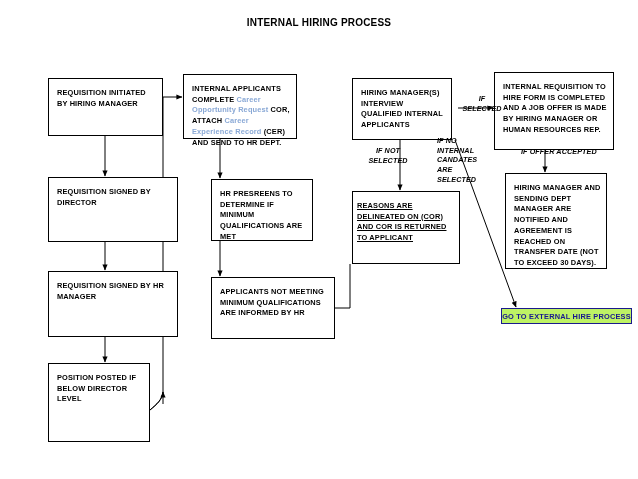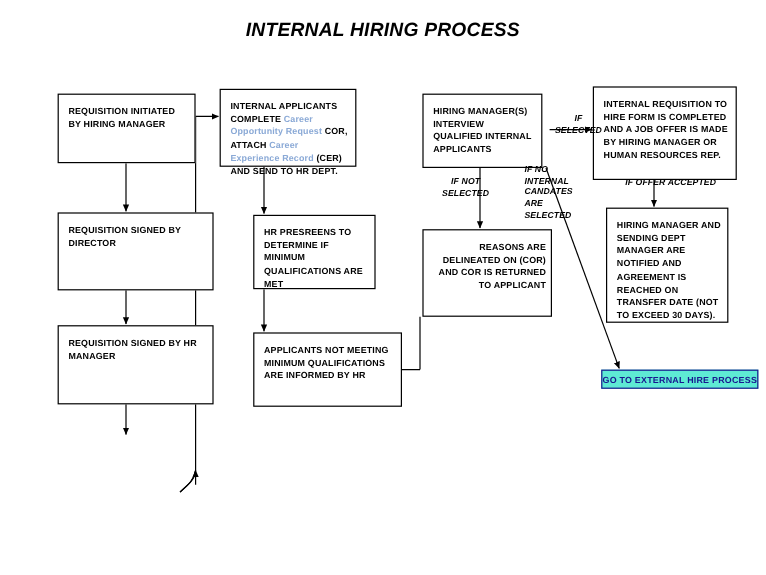--- a/index.html
+++ b/index.html
@@ -6,42 +6,42 @@
   body{
     width:638px;height:479px;background:#ffffff;
     font-family:"Liberation Sans", sans-serif;
     position:relative;overflow:hidden;
   }
   #canvas{position:absolute;left:0;top:0;width:638px;height:479px;}
   svg.wires{position:absolute;left:0;top:0;width:638px;height:479px;pointer-events:none;}
 
   .title{
     position:absolute;left:0;top:17px;width:638px;text-align:center;
-    font-size:16px;font-weight:bold;color:#000;letter-spacing:.2px;font-style:italic;
+    font-size:10px;font-weight:bold;color:#000;letter-spacing:.2px;
   }
 
   .node{
     position:absolute;border:1px solid #000;background:#fff;
     box-sizing:border-box;
   }
   .node .txt{
     position:absolute;left:8px;right:5px;top:9px;
     font-size:7.4px;font-weight:bold;line-height:1.45;color:#000;
     letter-spacing:.15px;
   }
-  .node.center .txt{left:4px;right:4px;text-align:right;}
+  .node.center .txt{left:4px;right:4px;text-align:left;text-decoration:underline;}
   .lnk{color:#8aa9d6;}
 
   .edge-label{
     position:absolute;font-size:7.2px;font-weight:bold;font-style:italic;
     color:#000;line-height:1.35;letter-spacing:.1px;
   }
 
   .goto{
-    position:absolute;border:1px solid #1a1a8c;background:#5eead4;
+    position:absolute;border:1px solid #1a1a8c;background:#bef264;
     box-sizing:border-box;display:flex;align-items:center;justify-content:center;
   }
   .goto .txt{
     font-size:7.4px;font-weight:bold;color:#17178f;letter-spacing:.2px;
   }
 </style>
 </head>
 <body>
 
 <div id="canvas">
@@ -84,20 +84,23 @@
   </div>
 
   <div class="node" style="left:48px;top:177px;width:130px;height:65px;">
     <div class="txt">REQUISITION SIGNED BY DIRECTOR</div>
   </div>
 
   <div class="node" style="left:48px;top:271px;width:130px;height:66px;">
     <div class="txt">REQUISITION SIGNED BY HR MANAGER</div>
   </div>
 
+  <div class="node" style="left:48px;top:363px;width:102px;height:79px;">
+    <div class="txt">POSITION POSTED IF BELOW DIRECTOR LEVEL</div>
+  </div>
 
   <div class="node" style="left:183px;top:74px;width:114px;height:65px;padding-left:27px;">
     <div class="txt">
       <span>INTERNAL APPLICANTS COMPLETE </span><span class="lnk">Career Opportunity Request</span><span> COR, ATTACH </span><span class="lnk">Career Experience Record</span><span> (CER) AND SEND TO HR DEPT.</span>
     </div>
   </div>
 
   <div class="node" style="left:183px;top:179px;width:102px;height:62px;margin-left:28px;">
     <div class="txt">HR PRESREENS TO DETERMINE IF MINIMUM QUALIFICATIONS ARE MET</div>
   </div>

